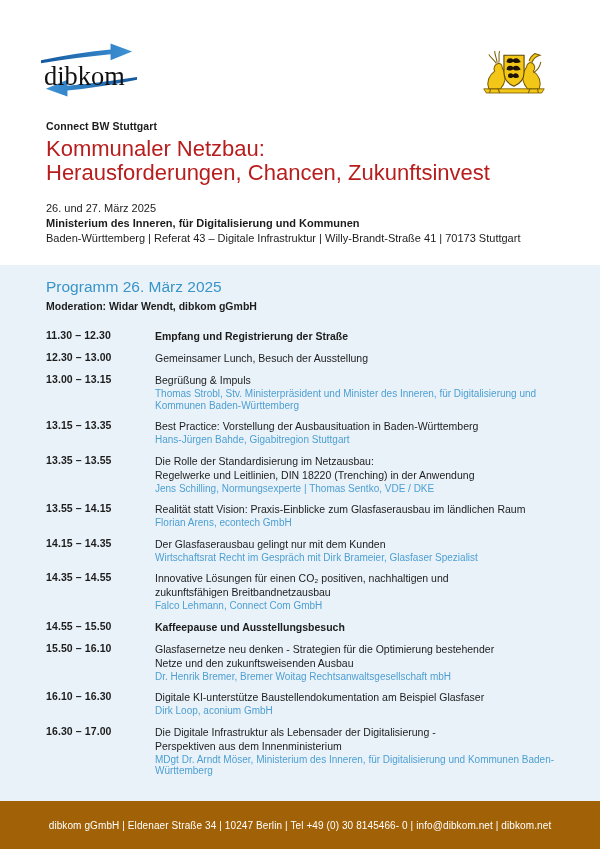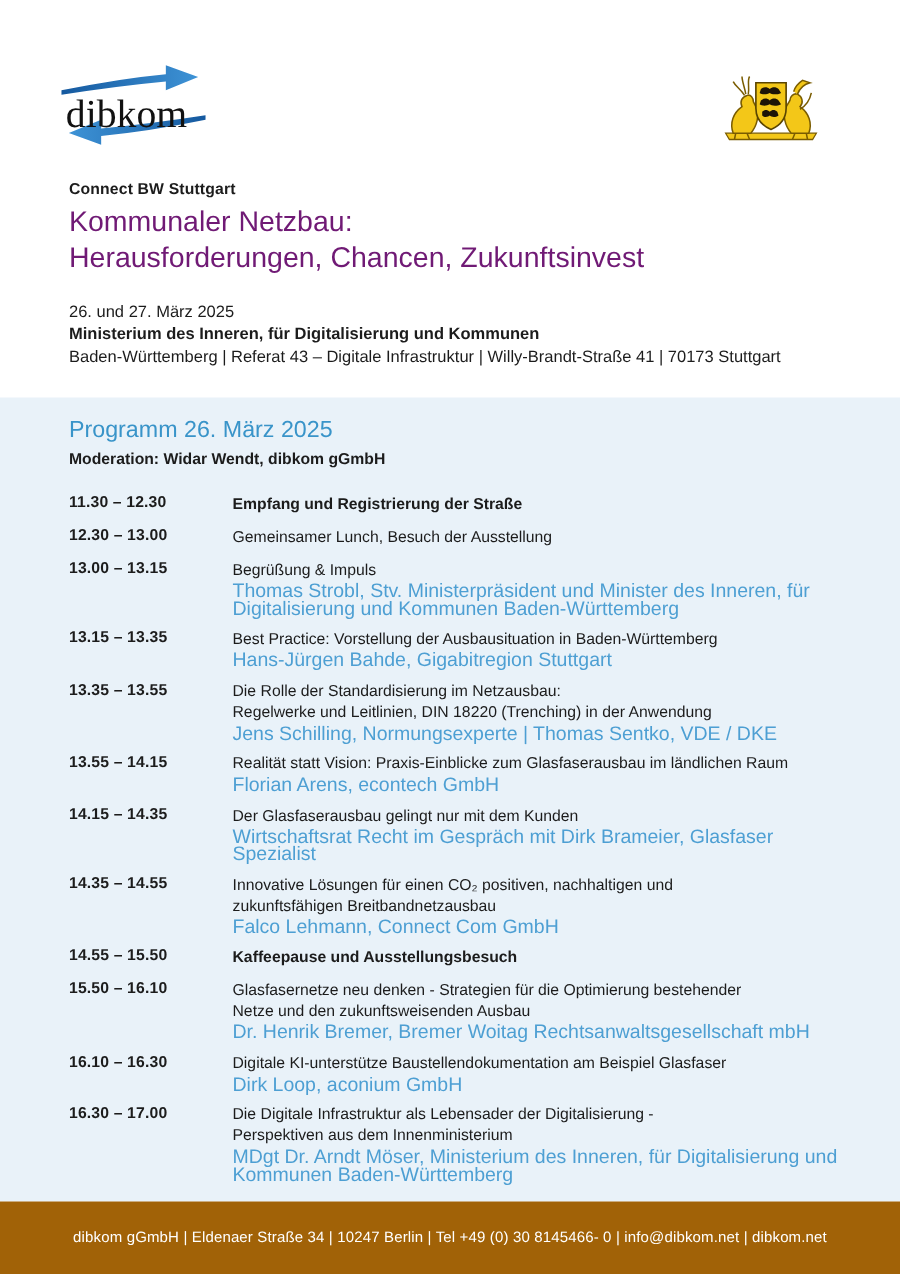--- a/index.html
+++ b/index.html
@@ -19,22 +19,22 @@
     height:70px;
   }
   .logo-wrap { width:98px; height:64px; }
   .crest-wrap { width:84px; height:56px; margin-top:2px; }
 
   
   .intro { padding:14px 46px 0 46px; }
   .kicker { font-size:10.5px; font-weight:bold; letter-spacing:0.1px; }
   .main-title {
     margin-top:5px;
-    font-size:19px; line-height:24px;
-    color:#701a75;
+    font-size:22px; line-height:24px;
+    color:#b91c1c;
     font-weight:normal;
   }
   .date-line { margin-top:16px; font-size:11px; line-height:15px; }
   .venue-bold { font-size:11px; line-height:15px; font-weight:bold; }
   .venue-detail { font-size:11px; line-height:15px; }
 
   
   .program-section {
     margin-top:19px;
     background:#e9f2f9;
@@ -50,21 +50,21 @@
     width:109px; flex:0 0 109px;
     font-size:10.5px; font-weight:bold; letter-spacing:0.1px;
   }
   .row .cell { flex:1; }
   .row .title {
     font-size:10.5px; line-height:14px;
     white-space:pre-line;
   }
   .row.bold .title { font-weight:bold; }
   .row .speaker {
-    font-size:13px; line-height:11.5px;
+    font-size:10px; line-height:11.5px;
     color:#4d9fd3;
     margin-top:1px;
   }
 
   
   .footer {
     flex:0 0 48px; height:48px;
     background:#a16207;
     display:flex; align-items:center; justify-content:center;
   }

